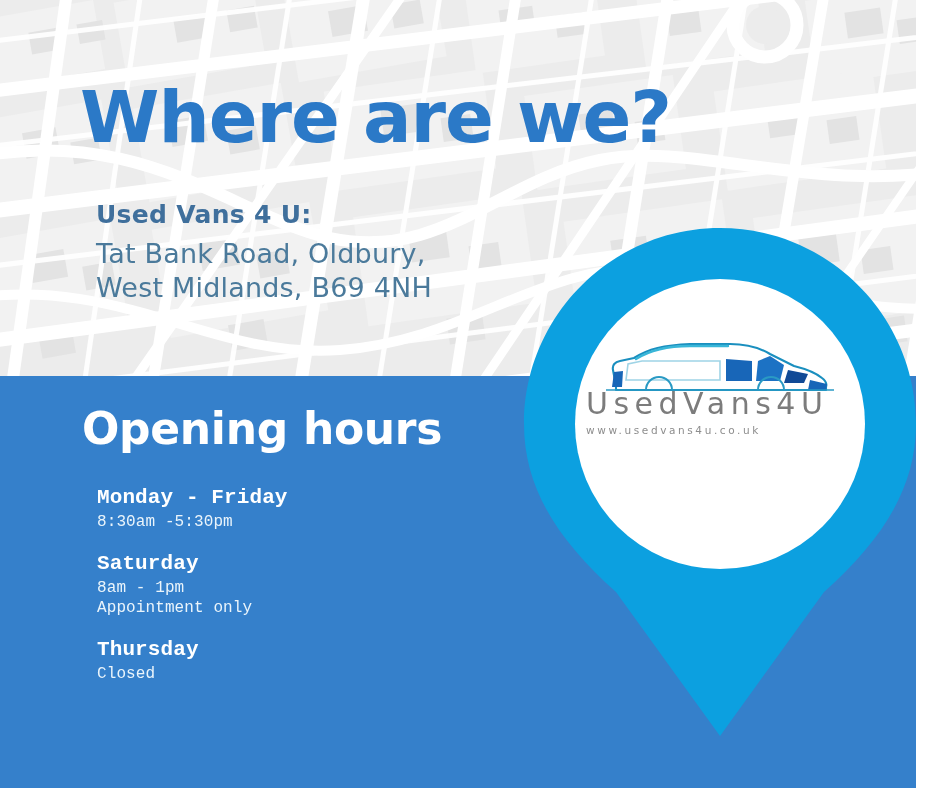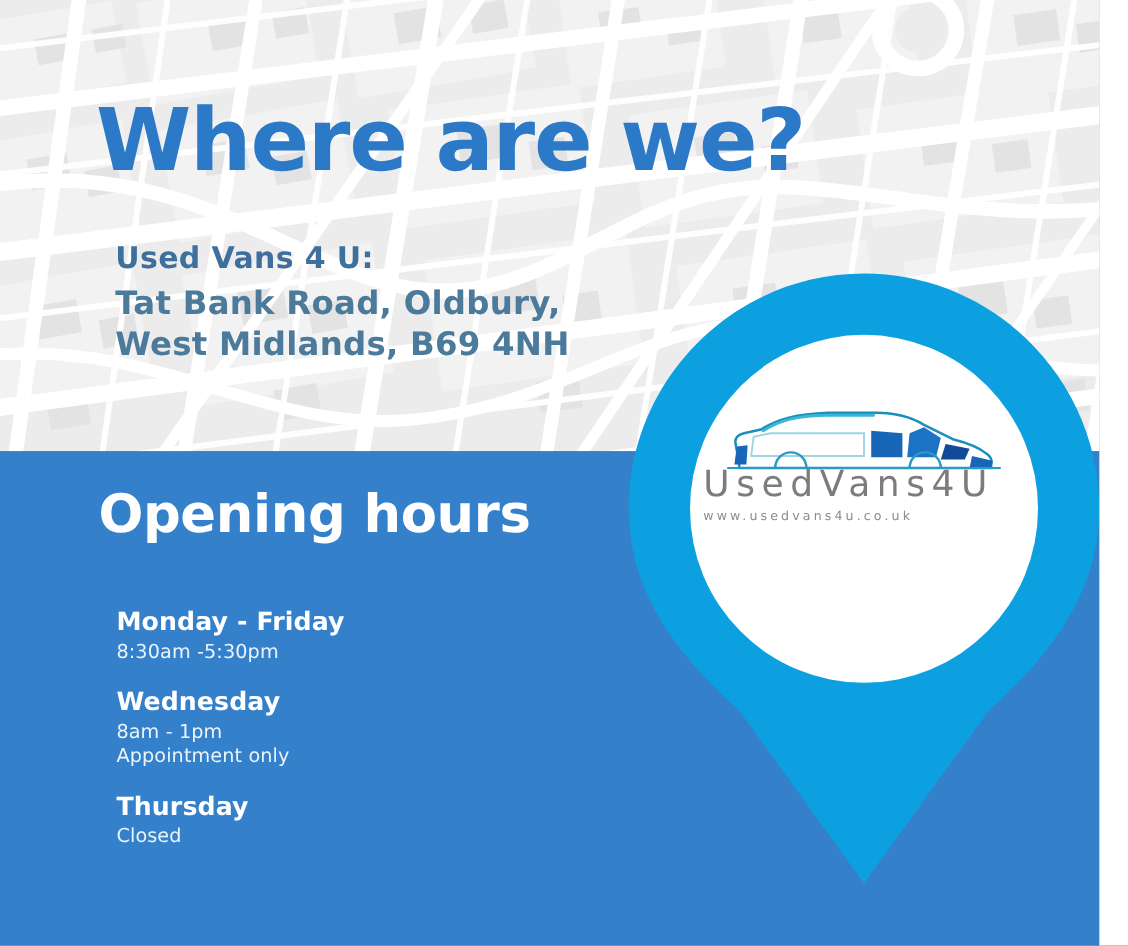--- a/index.html
+++ b/index.html
@@ -44,34 +44,35 @@
   #business-block {
     position:absolute; left:96px; top:202px;
     line-height:1.0;
   }
   #business-name {
     font-size:25px; font-weight:bold;
     color:#3f6f9c; letter-spacing:0.3px;
     margin-bottom:13px; white-space:nowrap;
   }
   .addr-line {
-    font-size:27px; font-weight:700;
+    font-size:27px; font-weight:400;
     color:#4b7a9b; letter-spacing:0.2px;
     margin-bottom:7px; white-space:nowrap;
   }
 
   
   #hours-heading {
     position:absolute; left:82px; top:403px;
     font-size:44px; font-weight:bold; color:#ffffff;
     letter-spacing:-0.3px; white-space:nowrap;text-align:center;
   }
   #hours-list {
-    position:absolute; left:97px; top:506px;
+    position:absolute; left:97px; top:486px;
     width:420px;
+    font-family:Liberation Mono, monospace;
   }
   .hours-group { margin-bottom:20px; }
   .hours-group:last-child { margin-bottom:0; }
   .hours-day {
     font-size:21px; font-weight:bold; color:#ffffff;
     letter-spacing:0.1px; margin-bottom:3px; white-space:nowrap;
   }
   .hours-time {
     font-size:16px; font-weight:400; color:#eaf4fb;
     letter-spacing:0.1px; line-height:1.25; white-space:nowrap;
@@ -225,21 +226,21 @@
   </div>
 
   <div id="hours-heading">Opening hours</div>
 
   <div id="hours-list">
     <div class="hours-group">
       <div class="hours-day">Monday - Friday</div>
       <div class="hours-time">8:30am -5:30pm</div>
     </div>
     <div class="hours-group">
-      <div class="hours-day">Wednesday</div>
+      <div class="hours-day">Saturday</div>
       <div class="hours-time">8am - 1pm</div>
       <div class="hours-time">Appointment only</div>
     </div>
     <div class="hours-group">
       <div class="hours-day">Thursday</div>
       <div class="hours-time">Closed</div>
     </div>
   </div>
 
   <div id="map-pin">

